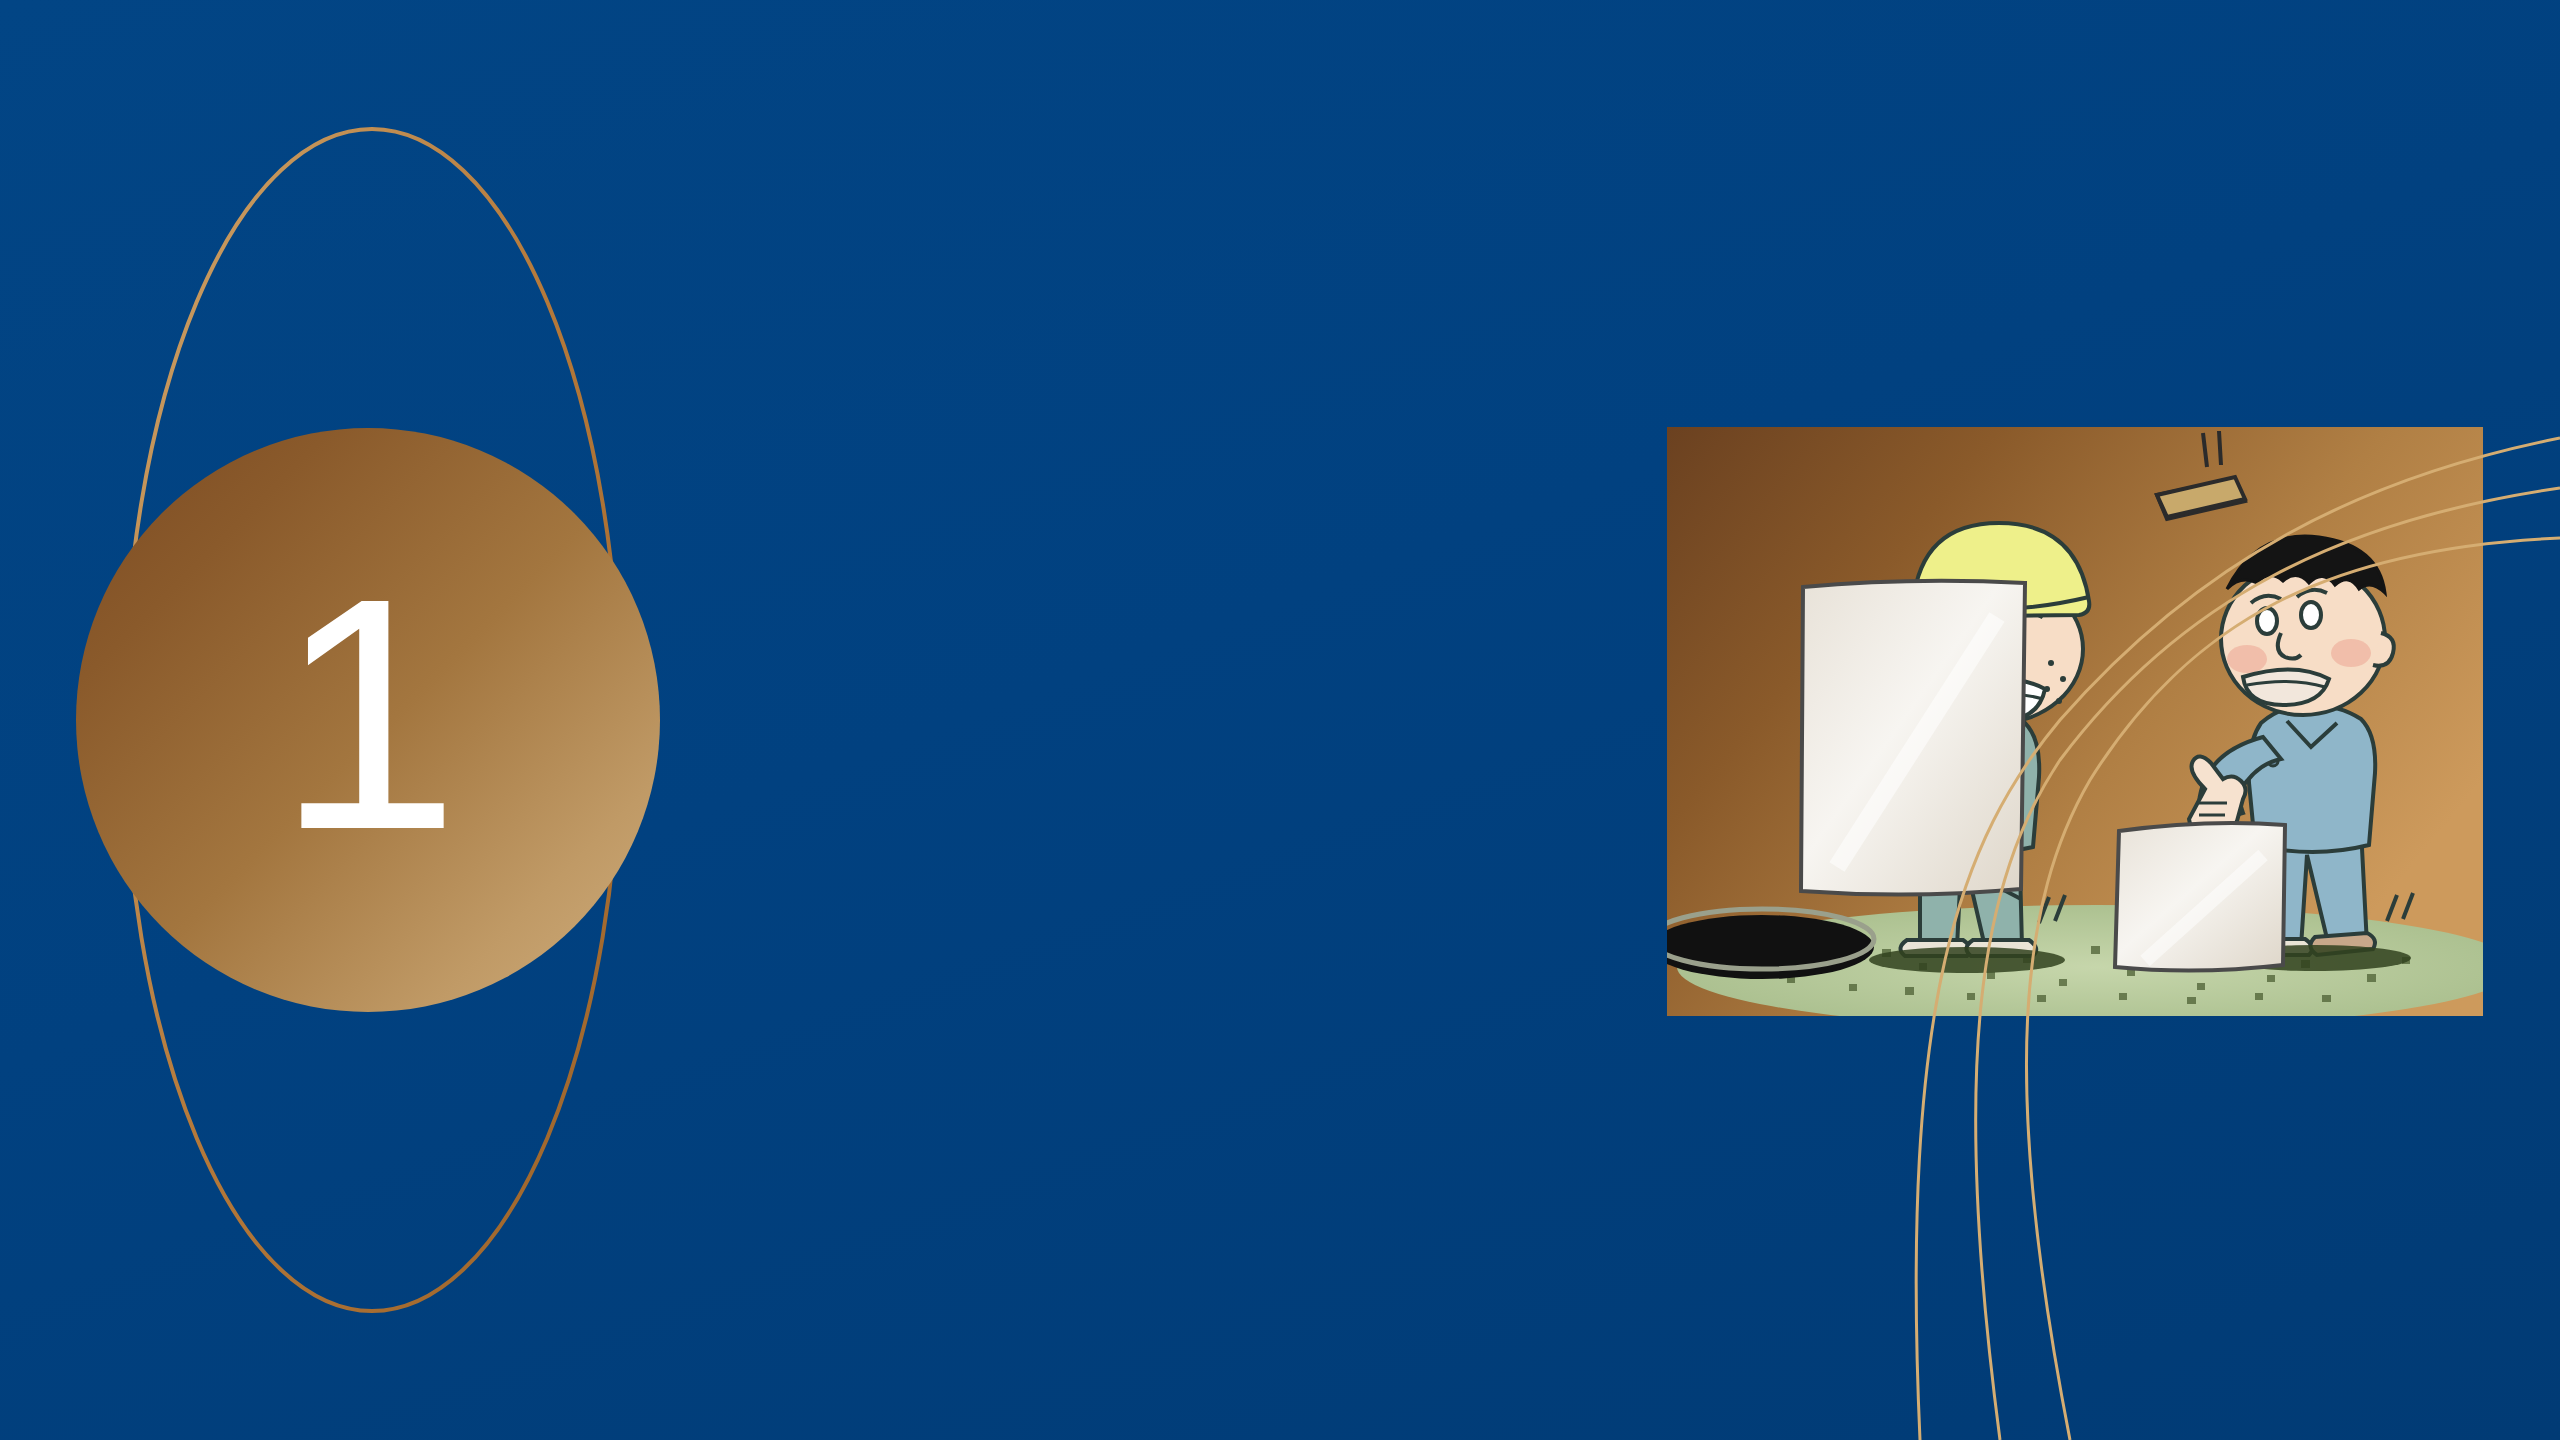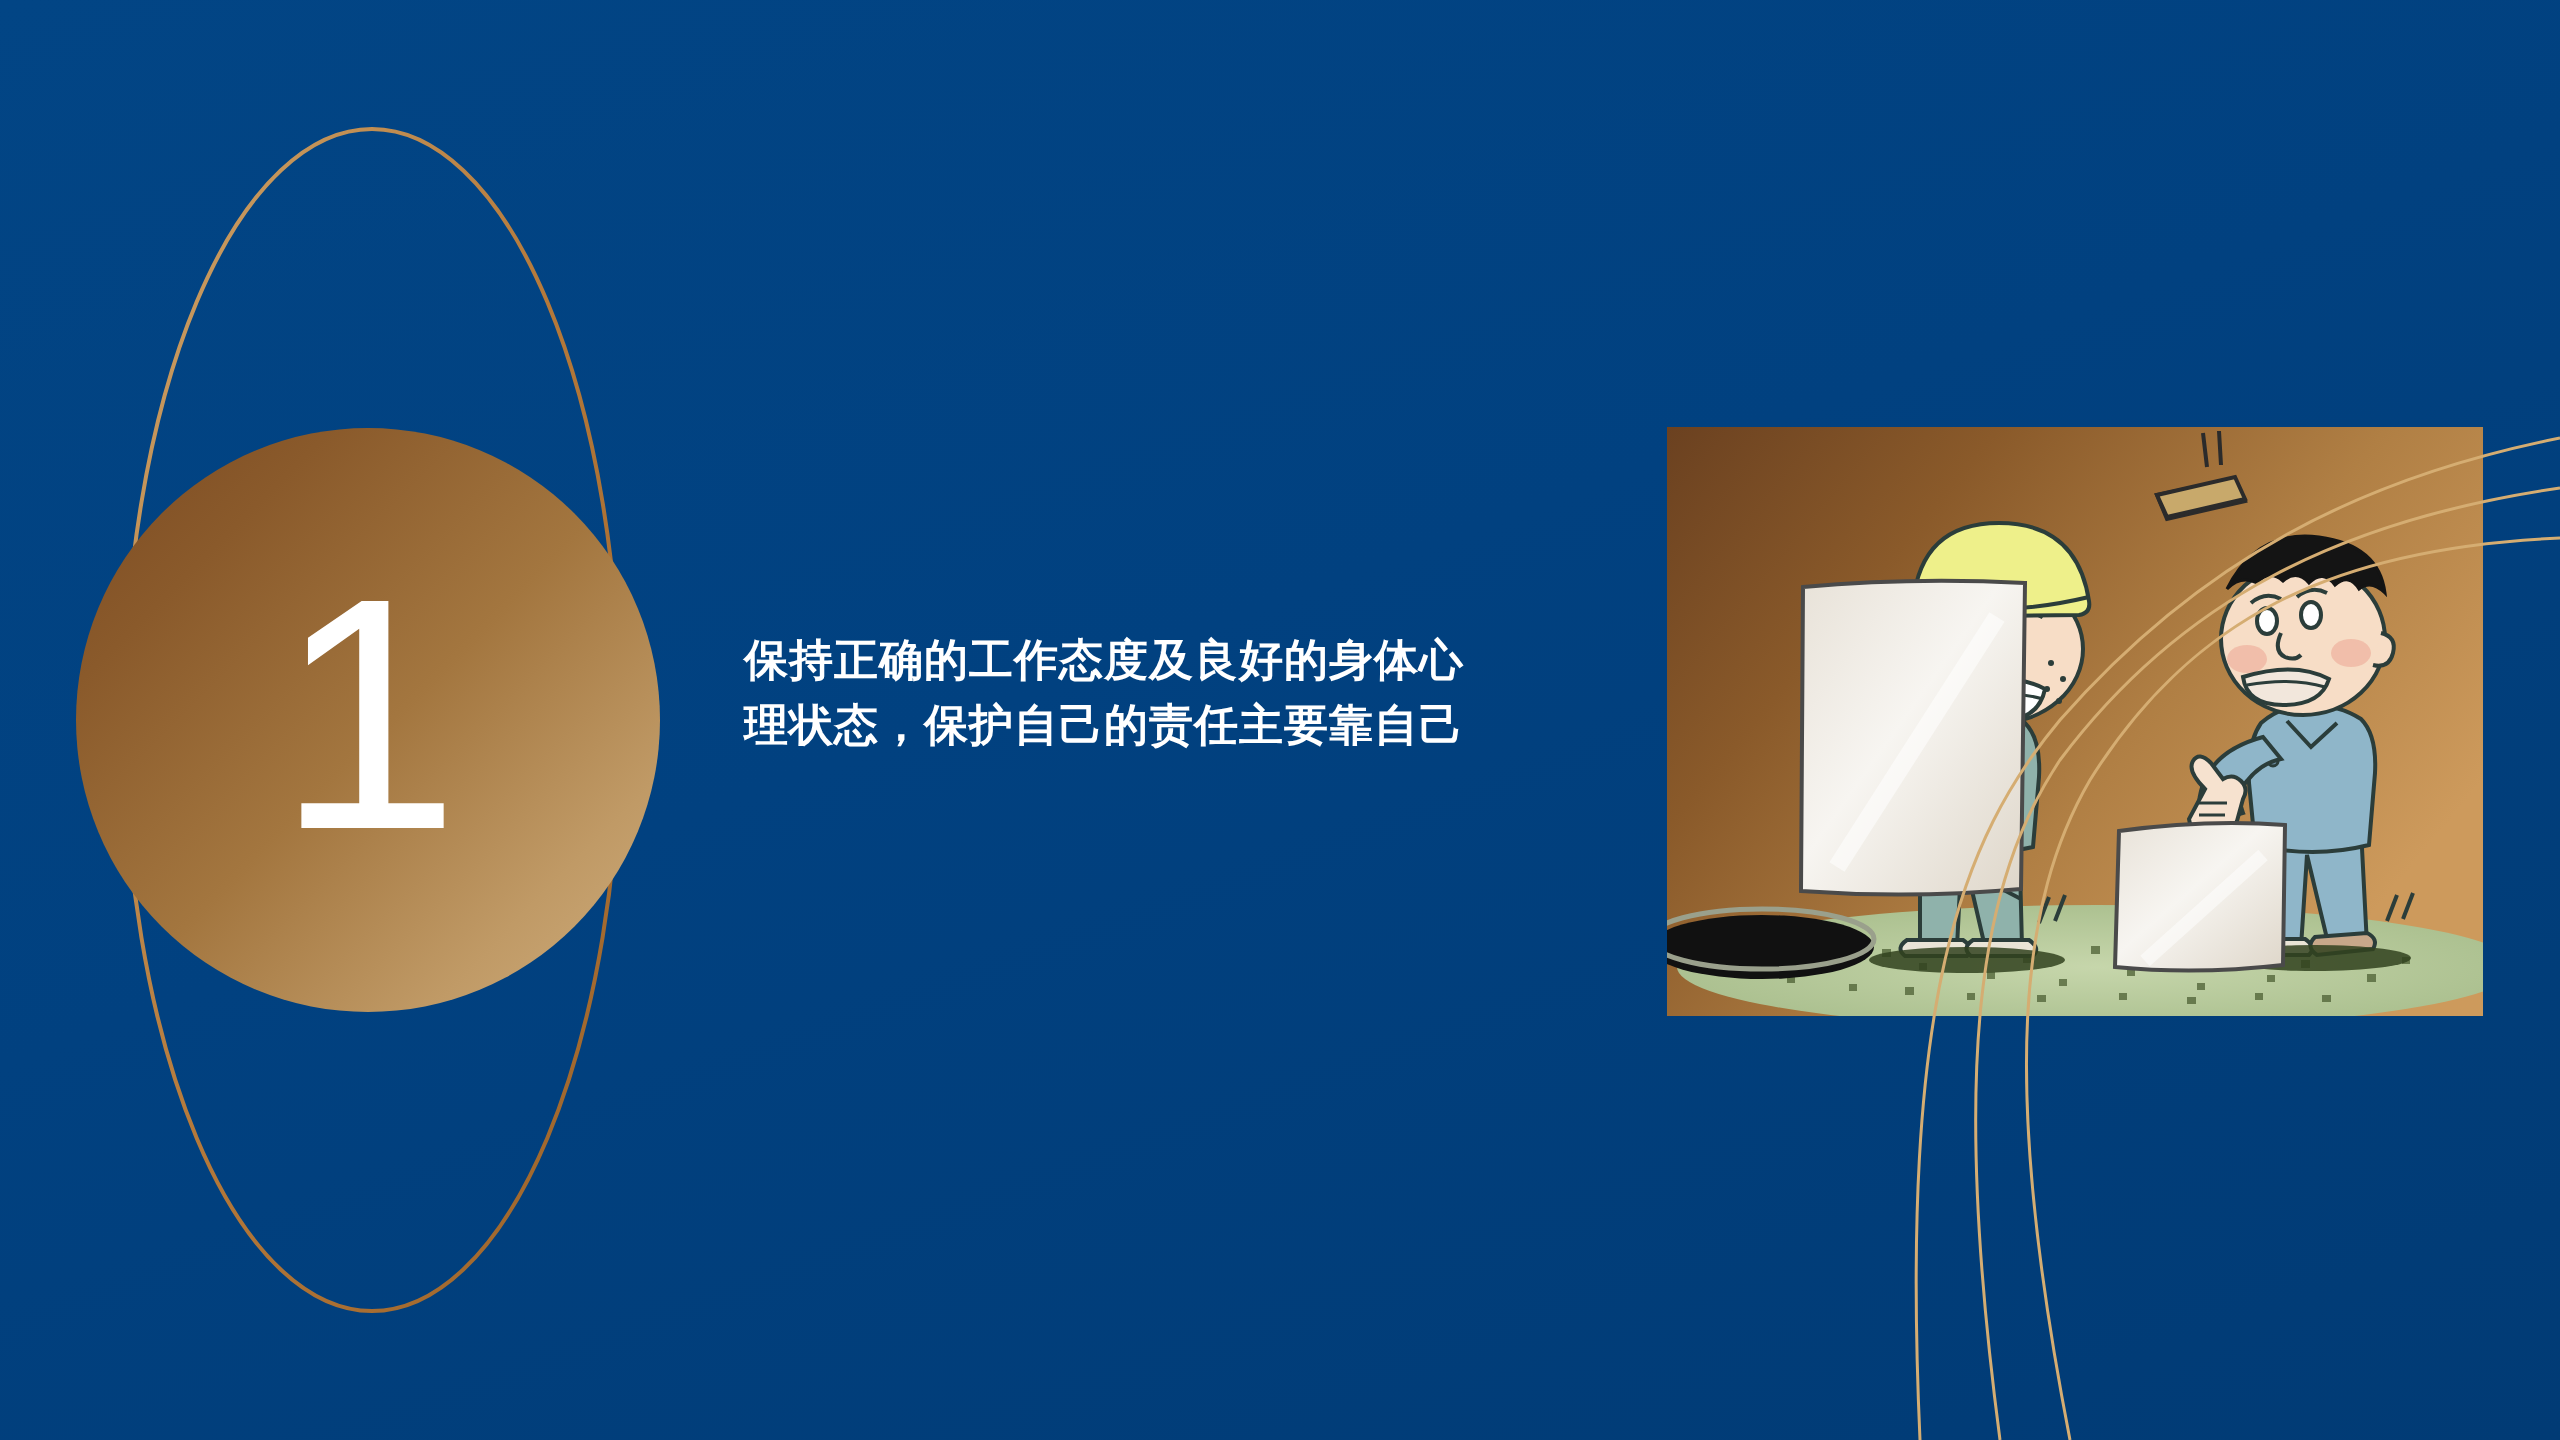--- a/index.html
+++ b/index.html
@@ -109,24 +109,20 @@
         <stop offset="0%" stop-color="#caa06a"></stop>
         <stop offset="100%" stop-color="#e0bf8c"></stop>
       </linearGradient>
     </defs>
     <ellipse cx="372" cy="720" rx="248" ry="591" fill="none" stroke="url(#ellGrad)" stroke-width="4"></ellipse>
   </svg>
 
   <div class="badge-circle"></div>
   <div class="badge-number">1</div>
 
-  <div class="headline">
-    <span class="ln">保持正确的工作态度及良好的身体心</span>
-    <span class="ln">理状态，保护自己的责任主要靠自己</span>
-  </div>
 
   <div class="illus">
     <svg width="816" height="589" viewBox="0 0 816 589">
       <defs>
         <linearGradient id="illBg" x1="0%" y1="0%" x2="100%" y2="60%">
           <stop offset="0%" stop-color="#6b4120"></stop>
           <stop offset="30%" stop-color="#8a5a2a"></stop>
           <stop offset="65%" stop-color="#b07f44"></stop>
           <stop offset="100%" stop-color="#cd9a5c"></stop>
         </linearGradient>

